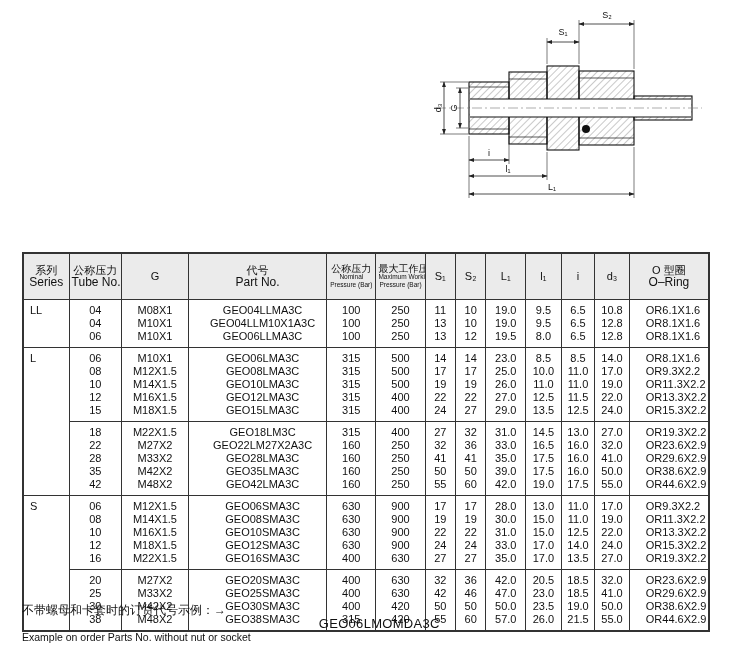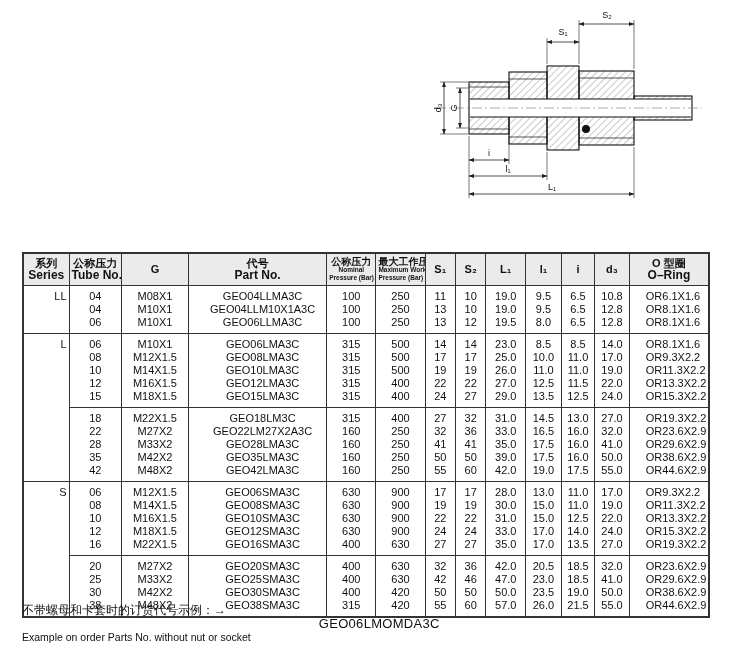--- a/index.html
+++ b/index.html
@@ -28,31 +28,31 @@
     border-collapse:collapse; table-layout:fixed;
     font-size:11px; border:2px solid #333;
   }
   .spec-table th, .spec-table td {
     border-left:1px solid #333; border-right:1px solid #333;
     padding:0 2px; text-align:center; vertical-align:middle;
     overflow:hidden; white-space:nowrap;
   }
   .spec-table thead th {
     border-bottom:1px solid #333; background:#ebebeb;
-    font-weight:bold; height:32px;
+    font-weight:normal; height:46px;
   }
   .spec-table thead .zh { font-size:11px; line-height:13px; }
   .spec-table thead .en { font-size:12px;  line-height:11px; }
   .spec-table thead .zh-sm { font-size:10px;   line-height:9px; }
   .spec-table thead .en-sm { font-size:6.5px; line-height:8px; }
   .spec-table td { height:13px; line-height:13px; }
   tr.group-start td, tr.block-start td { border-top:1px solid #333; }
   tr.pad-top td    { padding-top:4px; }
   tr.pad-bottom td { padding-bottom:4px; }
-  td.series-cell { text-align:right; padding-left:6px; vertical-align:top; }
+  td.series-cell { text-align:left; padding-left:6px; vertical-align:top; }
   td.c2  { text-align:center; padding-left:12px; }
   td.c11 { text-align:left; padding-left:16px; }
 
   
   .footer { position:absolute; left:22px; top:602px; display:flex; align-items:center; gap:68px; }
   .note-zh { font-size:12px;   line-height:16px; }
   .note-en { font-size:10.5px; line-height:15px; margin-top:12px; }
   .example { font-size:13px; letter-spacing:0.3px; }
 </style>
 </head>

